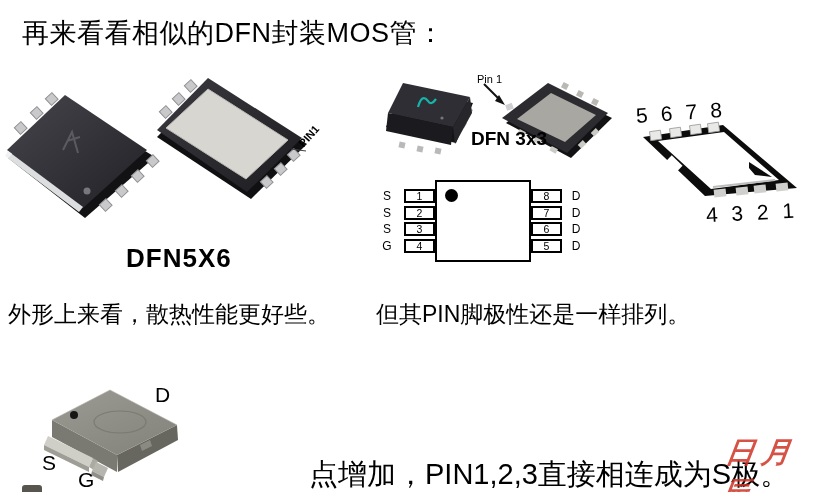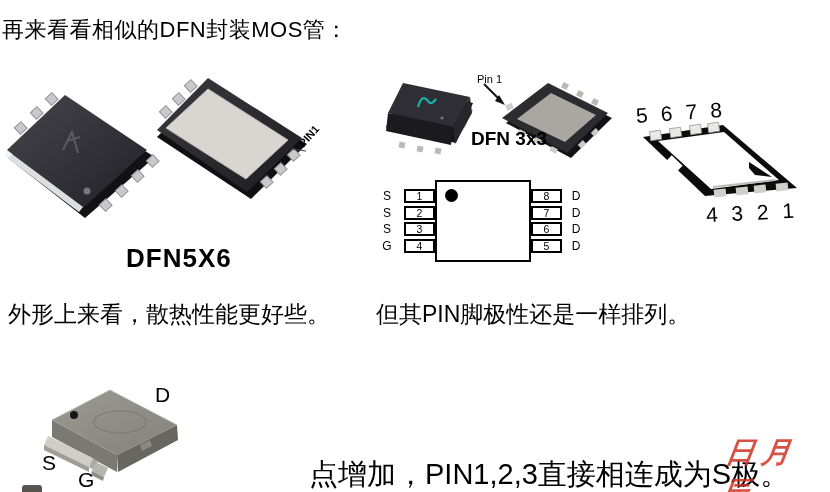--- a/index.html
+++ b/index.html
@@ -1,19 +1,19 @@
 <!DOCTYPE html>
 <html><head>
 <meta charset="utf-8">
 <style>
   html,body{margin:0;padding:0;background:#fff;}
   #stage{position:relative;width:830px;height:492px;background:#ffffff;overflow:hidden;
          font-family:"Liberation Sans","DejaVu Sans",sans-serif;color:#000;}
   .abs{position:absolute;}
-  .title{left:2px;top:15px;font-size:22px;letter-spacing:0.5px;}
+  .title{left:22px;top:15px;font-size:27px;letter-spacing:0.5px;}
   .cap-dfn5x6{left:126px;top:243px;font-size:26px;font-weight:bold;letter-spacing:1px;}
   .cap-dfn3x3{left:451px;top:128px;font-size:19px;font-weight:bold;margin-left:20px;}
   .pin1-big{left:305px;top:137px;font-size:11px;font-weight:bold;transform:rotate(-48deg);transform-origin:0 100%;}
   .pin1-small{left:477px;top:73px;font-size:11px;font-weight:normal;}
   .sig{width:14px;text-align:center;font-size:12px;line-height:14px;}
   .pinbox{width:31px;height:14px;border:2px solid #000;background:#fff;box-sizing:border-box;
           display:flex;align-items:center;justify-content:center;font-size:10.5px;}
   .pinbody{left:435px;top:180px;width:96px;height:82px;border:2px solid #000;background:#fff;box-sizing:border-box;}
   .pindot{position:absolute;left:8px;top:7px;width:13px;height:13px;border-radius:50%;background:#000;}
   .numrow{display:flex;justify-content:space-between;font-size:21px;}

